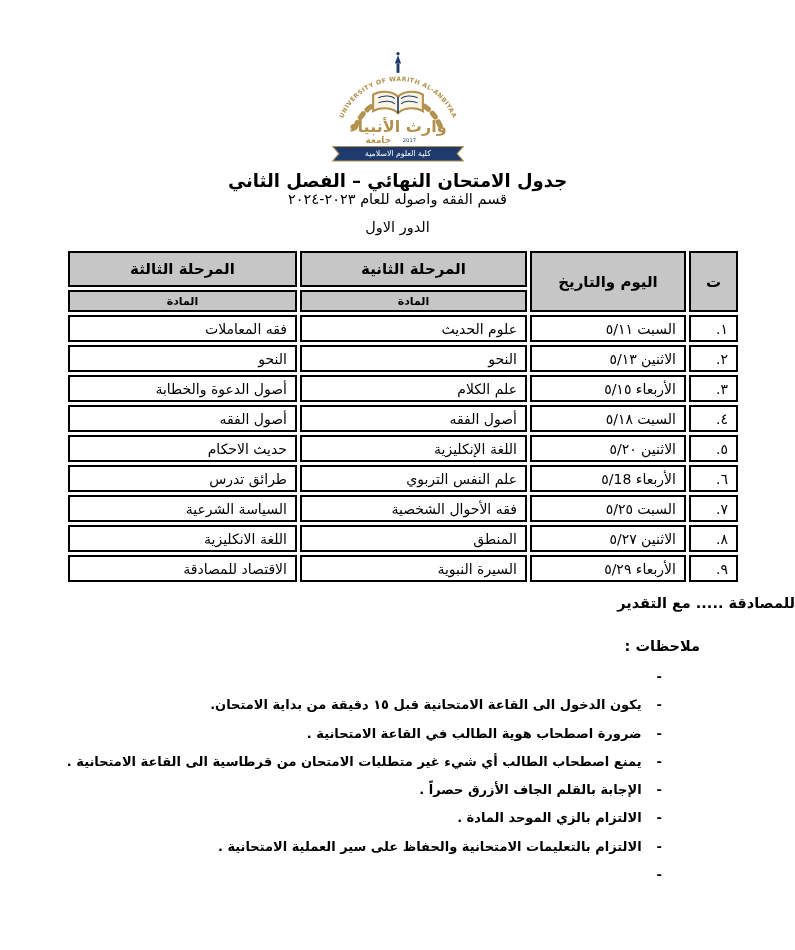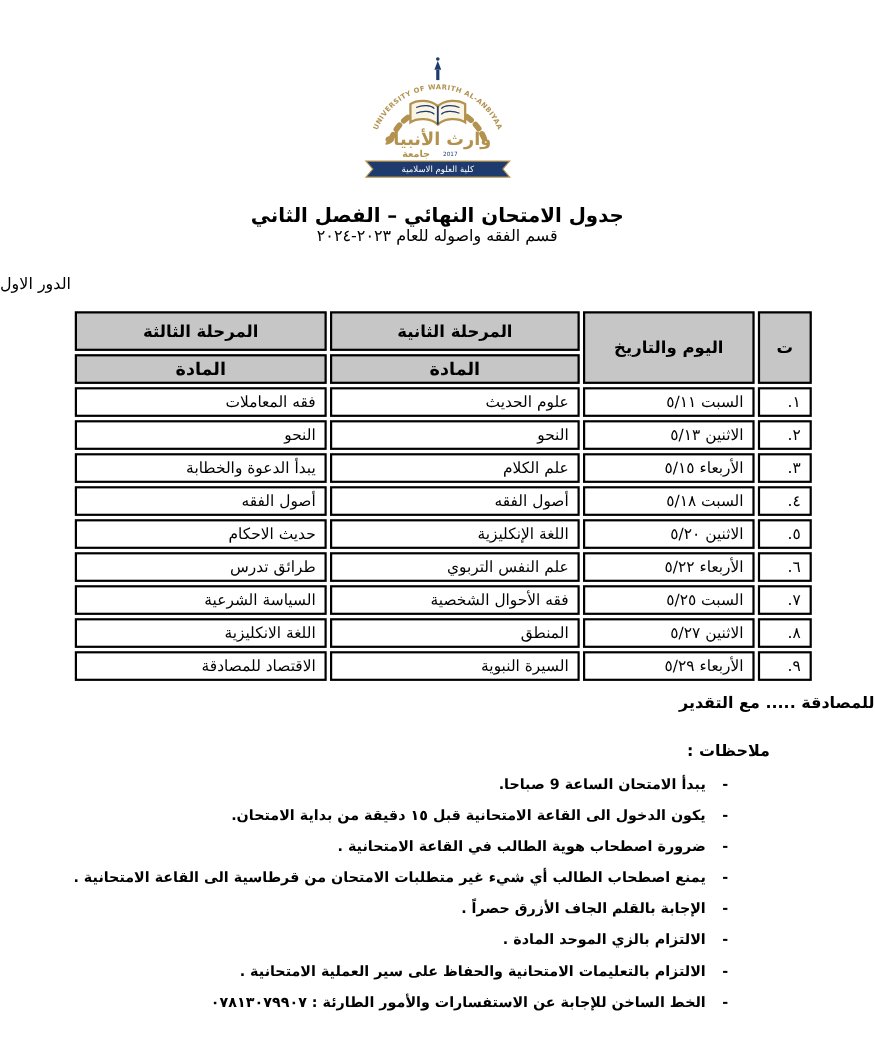--- a/index.html
+++ b/index.html
@@ -2,35 +2,35 @@
 <html lang="ar" dir="rtl"><head>
 <meta charset="utf-8">
 <style>
   html,body{margin:0;padding:0;background:#ffffff;}
   .page{
     width:795px;height:950px;background:#ffffff;color:#000;
     font-family:"DejaVu Sans",sans-serif;direction:rtl;
     position:relative;overflow:hidden;margin:0 auto;
   }
   .logo-wrap{text-align:center;padding-top:50px;line-height:0;}
-  .doc-title{font-weight:bold;font-size:18px;text-align:center;margin-top:24px;letter-spacing:.2px;}
+  .doc-title{font-weight:bold;font-size:18px;text-align:center;margin-top:8px;letter-spacing:.2px;}
   .doc-subtitle{font-size:14.5px;text-align:center;}
-  .doc-round{font-size:14.5px;text-align:left;margin-top:28px;}
+  .doc-round{font-size:14.5px;text-align:center;margin-top:12px;}
 
   table.schedule{
     width:676px;margin:13px 54px 0 auto;
     border-collapse:separate;border-spacing:3px;table-layout:fixed;
   }
   table.schedule th,table.schedule td{border:2px solid #000;box-sizing:border-box;}
   table.schedule th{
     background:#c6c6c6;font-weight:bold;font-size:15px;text-align:center;
     vertical-align:middle;padding:2px 4px;
   }
   tr.h1 th{height:36px;}
-  tr.h2 th{height:22px;font-size:16px;margin-left:28px;}
+  tr.h2 th{height:22px;font-size:11px;margin-left:28px;}
   table.schedule td{
     height:27px;font-size:14px;text-align:right;vertical-align:middle;
     padding:1px 8px 1px 3px;white-space:nowrap;overflow:hidden;
   }
   td.cell-no{text-align:center;padding:1px 2px;font-size:13.5px;}
 
   .approval{font-weight:bold;font-size:14.5px;margin-top:10px;}
 
   .notes{margin:27px 95px 16px 0;}
   .notes-heading{font-weight:bold;font-size:14.5px;margin-bottom:15px;}
@@ -116,37 +116,37 @@
     <tr>
       <td class="cell-no">٢.</td>
       <td>الاثنين ٥/١٣</td>
       <td>النحو</td>
       <td>النحو</td>
     </tr>
     <tr>
       <td class="cell-no">٣.</td>
       <td>الأربعاء ٥/١٥</td>
       <td>علم الكلام</td>
-      <td>يبدأ الدعوة والخطابة</td>
+      <td>أصول الدعوة والخطابة</td>
     </tr>
     <tr>
       <td class="cell-no">٤.</td>
       <td>السبت ٥/١٨</td>
       <td>أصول الفقه</td>
       <td>أصول الفقه</td>
     </tr>
     <tr>
       <td class="cell-no">٥.</td>
       <td>الاثنين ٥/٢٠</td>
       <td>اللغة الإنكليزية</td>
       <td>حديث الاحكام</td>
     </tr>
     <tr>
       <td class="cell-no">٦.</td>
-      <td>الأربعاء ٥/٢٢</td>
+      <td>الأربعاء ٥/18</td>
       <td>علم النفس التربوي</td>
       <td>طرائق تدرس</td>
     </tr>
     <tr>
       <td class="cell-no">٧.</td>
       <td>السبت ٥/٢٥</td>
       <td>فقه الأحوال الشخصية</td>
       <td>السياسة الشرعية</td>
     </tr>
     <tr>
@@ -164,21 +164,20 @@
   </tbody>
     </table>
 
   <div class="approval">للمصادقة ..... مع التقدير</div>
 
   <div class="notes">
     <div class="notes-heading">ملاحظات :</div>
 
     <div class="note">
       <span class="dash">-</span>
-      <span class="note-text">يبدأ الامتحان الساعة 9 صباحا.</span>
     </div>
     <div class="note">
       <span class="dash">-</span>
       <span class="note-text">يكون الدخول الى القاعة الامتحانية  قبل ١٥ دقيقة من بداية الامتحان.</span>
     </div>
     <div class="note">
       <span class="dash">-</span>
       <span class="note-text">ضرورة اصطحاب هوية الطالب في القاعة الامتحانية .</span>
     </div>
     <div class="note">
@@ -192,17 +191,16 @@
     <div class="note">
       <span class="dash">-</span>
       <span class="note-text">الالتزام بالزي الموحد المادة .</span>
     </div>
     <div class="note">
       <span class="dash">-</span>
       <span class="note-text">الالتزام بالتعليمات الامتحانية والحفاظ على سير العملية الامتحانية .</span>
     </div>
     <div class="note">
       <span class="dash">-</span>
-      <span class="note-text">الخط الساخن للإجابة عن الاستفسارات والأمور الطارئة : ٠٧٨١٣٠٧٩٩٠٧</span>
     </div>
   </div>
 
 </div>
 
 </body></html>

